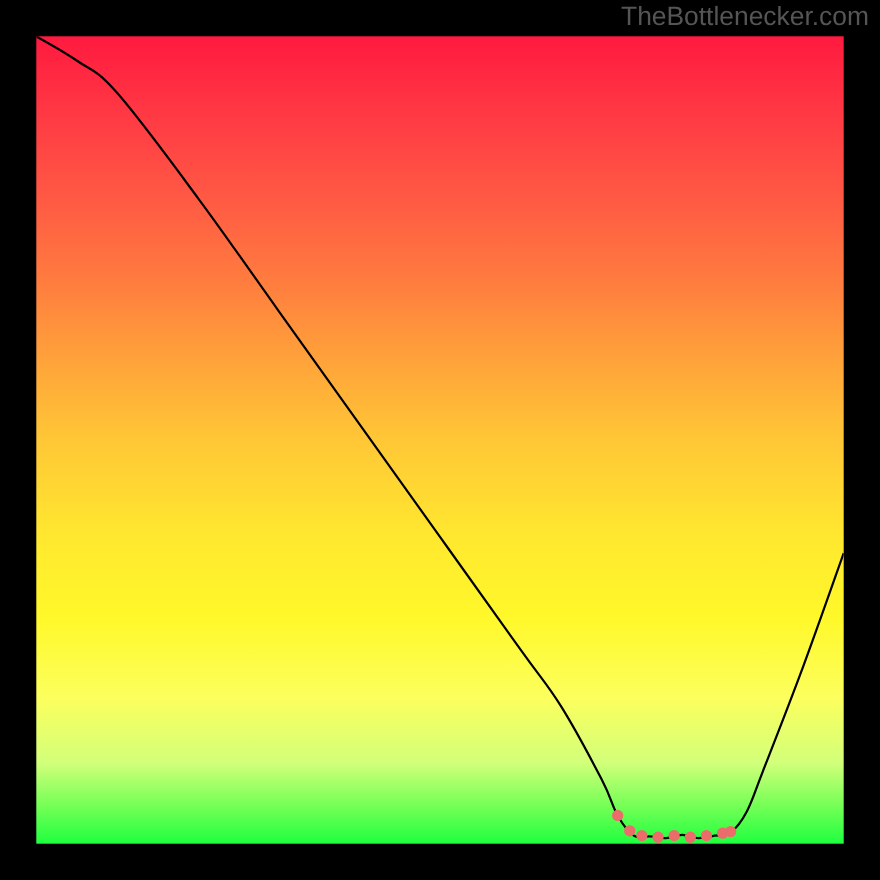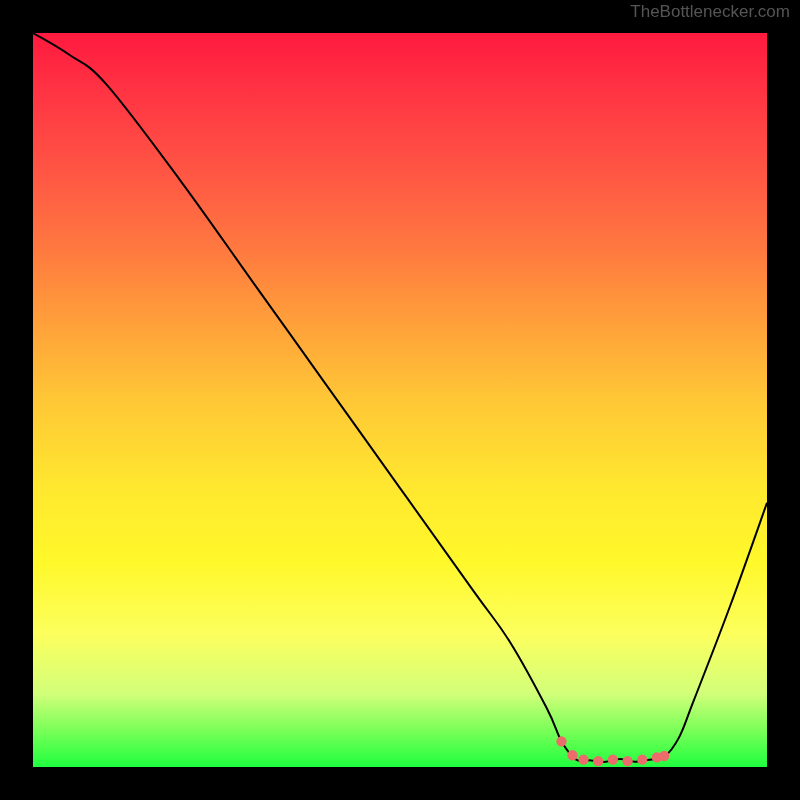--- a/index.html
+++ b/index.html
@@ -9,21 +9,21 @@
     background: #000;
     position: relative;
     font-family: Arial, sans-serif;
     overflow: hidden;
   }
   .watermark {
     position: absolute;
     top: 2px;
     right: 10px;
     color: #555;
-    font-size: 17px;
+    font-size: 24px;
     z-index: 20;
     font-weight: normal;
   }
   .plot-area {
     position: absolute;
     left: 33px;
     top: 33px;
     width: 734px;
     height: 734px;
     background: linear-gradient(to bottom,

